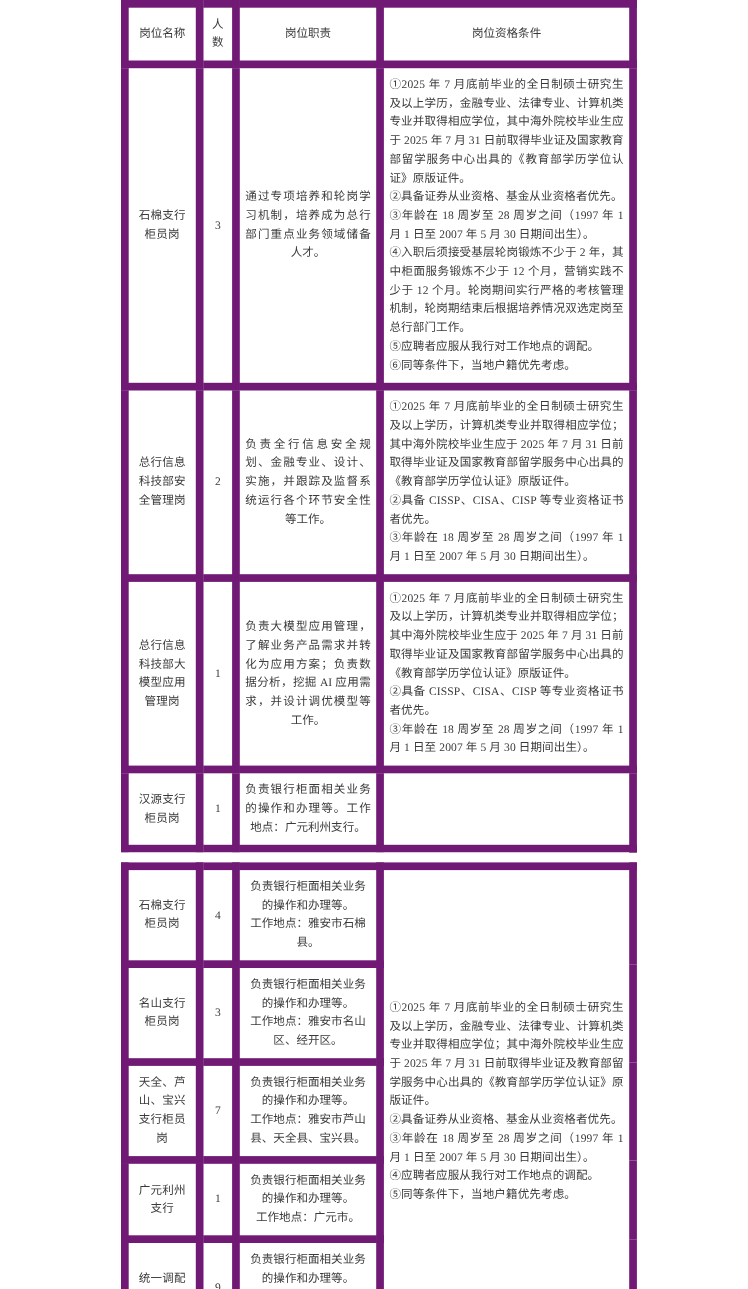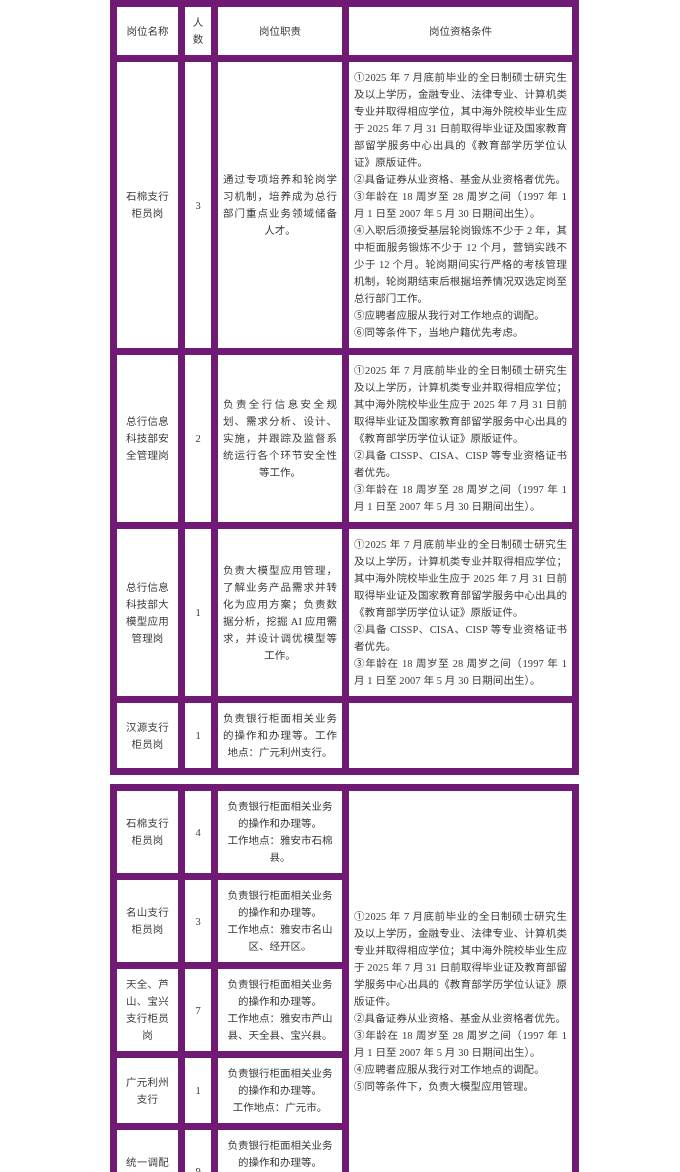--- a/index.html
+++ b/index.html
@@ -125,21 +125,21 @@
           <p>③年龄在 18 周岁至 28 周岁之间（1997 年 1 月 1 日至 2007 年 5 月 30 日期间出生）。</p>
           <p>④入职后须接受基层轮岗锻炼不少于 2 年，其中柜面服务锻炼不少于 12 个月，营销实践不少于 12 个月。轮岗期间实行严格的考核管理机制，轮岗期结束后根据培养情况双选定岗至总行部门工作。</p>
           <p>⑤应聘者应服从我行对工作地点的调配。</p>
           <p>⑥同等条件下，当地户籍优先考虑。</p>
         </td>
       </tr>
 
       <tr>
         <td class="cell-name">总行信息科技部安全管理岗</td>
         <td class="cell-count">2</td>
-        <td class="cell-duty just">负责全行信息安全规划、需求分析、设计、实施，并跟踪及监督系统运行各个环节安全性等工作。</td>
+        <td class="cell-duty just">负责全行信息安全规划、金融专业、设计、实施，并跟踪及监督系统运行各个环节安全性等工作。</td>
         <td class="cell-qual">
           <p>①2025 年 7 月底前毕业的全日制硕士研究生及以上学历，计算机类专业并取得相应学位；其中海外院校毕业生应于 2025 年 7 月 31 日前取得毕业证及国家教育部留学服务中心出具的《教育部学历学位认证》原版证件。</p>
           <p>②具备 CISSP、CISA、CISP 等专业资格证书者优先。</p>
           <p>③年龄在 18 周岁至 28 周岁之间（1997 年 1 月 1 日至 2007 年 5 月 30 日期间出生）。</p>
         </td>
       </tr>
 
       <tr>
         <td class="cell-name">总行信息科技部大模型应用管理岗</td>
         <td class="cell-count">1</td>
@@ -172,21 +172,21 @@
     <tbody>
       <tr>
         <td class="cell-name">石棉支行柜员岗</td>
         <td class="cell-count">4</td>
         <td class="cell-duty">负责银行柜面相关业务的操作和办理等。<br>工作地点：雅安市石棉县。</td>
         <td class="cell-qual" rowspan="5">
           <p>①2025 年 7 月底前毕业的全日制硕士研究生及以上学历，金融专业、法律专业、计算机类专业并取得相应学位；其中海外院校毕业生应于 2025 年 7 月 31 日前取得毕业证及教育部留学服务中心出具的《教育部学历学位认证》原版证件。</p>
           <p>②具备证券从业资格、基金从业资格者优先。</p>
           <p>③年龄在 18 周岁至 28 周岁之间（1997 年 1 月 1 日至 2007 年 5 月 30 日期间出生）。</p>
           <p>④应聘者应服从我行对工作地点的调配。</p>
-          <p>⑤同等条件下，负责大模型应用管理。</p>
+          <p>⑤同等条件下，当地户籍优先考虑。</p>
         </td>
       </tr>
 
       <tr>
         <td class="cell-name">名山支行柜员岗</td>
         <td class="cell-count">3</td>
         <td class="cell-duty">负责银行柜面相关业务的操作和办理等。<br>工作地点：雅安市名山区、经开区。</td>
       </tr>
 
       <tr>

